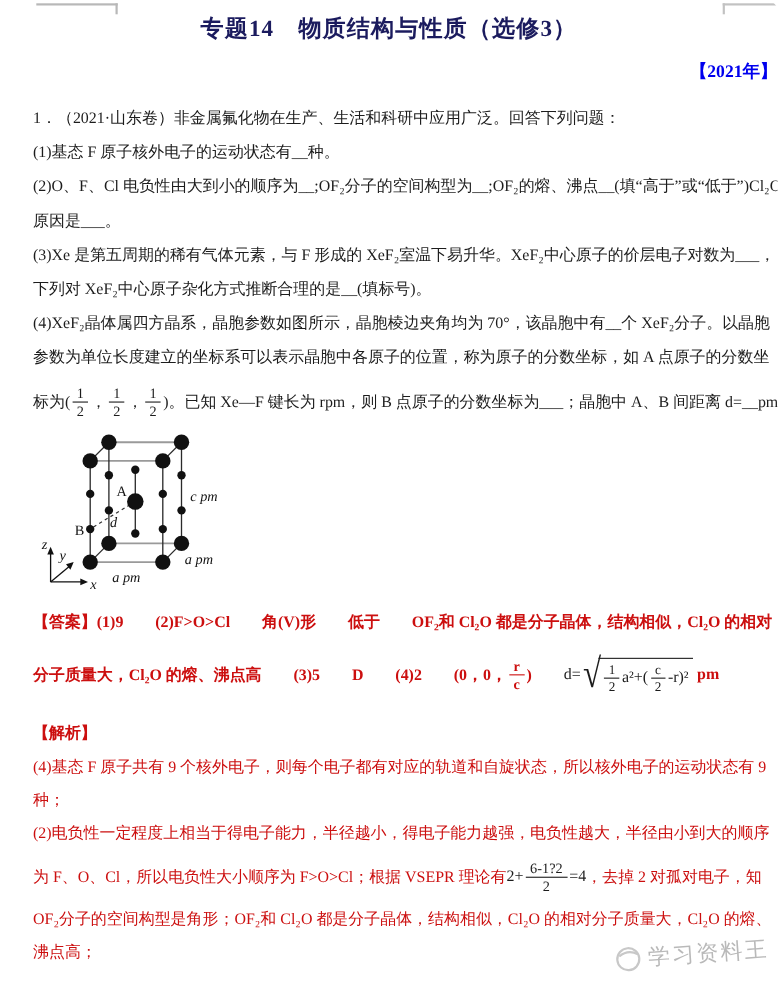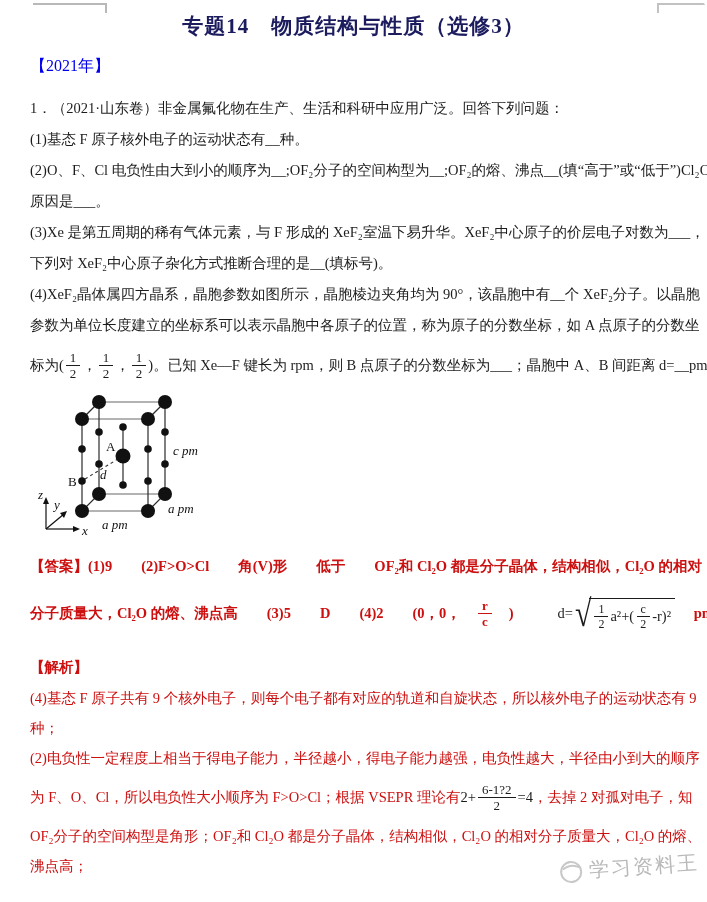--- a/index.html
+++ b/index.html
@@ -8,42 +8,42 @@
     font-family:"Liberation Serif","DejaVu Serif",serif;color:#1c1c1c;border-radius:11px;
   }
   .corner{position:absolute;top:3px;height:8px;}
   .corner-left{left:33px;width:72px;border-top:2px solid #b8b8b8;border-right:2px solid #b8b8b8;}
   .corner-right{right:0;width:48px;border-top:2px solid #c2c2c2;border-left:2px solid #c2c2c2;}
   .title{
     padding-top:12px;text-align:center;font-size:21px;line-height:28px;
     font-weight:bold;color:#1b1b5e;letter-spacing:1px;
   }
   .year{
-    margin:14px 0 0 30px;font-size:16px;line-height:24px;font-weight:normal;color:#0000ee;
+    margin:14px 0 0 30px;font-size:16px;line-height:24px;font-weight:bold;color:#0000ee;text-align:right;
   }
   .body-text{margin:15px 30px 0 30px;}
   .line{font-size:14.5px;line-height:31px;height:31px;white-space:pre;}
   .line-tall{display:flex;align-items:center;white-space:pre;font-size:14.5px;}
   .q4c{height:48px;}
   .red{color:#cc0f0f;}
   .bold{font-weight:bold;}
   .semibold{font-weight:600;}
   .black{color:#1c1c1c;}
   .wavy{text-decoration:underline wavy #d22;text-decoration-thickness:1px;text-underline-offset:3px;}
   .frac{display:inline-flex;flex-direction:column;align-items:center;vertical-align:middle;
         font-size:13px;line-height:15px;margin:0 2px;}
   .frac .fn{border-bottom:1px solid currentColor;padding:0 4px;}
   .frac .fd{padding:0 4px;}
   .sqrt{display:inline-flex;align-items:flex-start;margin-left:2px;}
   .sqrt-sign{font-size:30px;line-height:30px;transform:scaleY(1.25) translateY(2px);margin-right:-2px;}
   .sqrt-body{border-top:1.6px solid #1c1c1c;display:inline-flex;align-items:center;
              padding:3px 4px 0 3px;margin-top:2px;}
   .sqrt-body .frac{font-size:12px;line-height:14px;}
   .eq{display:inline-flex;align-items:center;}
-  .ans2{height:62px;gap:15px;}
+  .ans2{height:62px;}
   .a2f{height:48px;}
   .hdr2{margin-top:8px;}
   .a-line{line-height:30px;height:30px;}
   .diagram{height:162px;margin:0 0 0 30px;}
   .wm{
     position:absolute;right:8px;top:854px;display:flex;align-items:center;gap:5px;
     color:#b9b9b9;font-size:20px;letter-spacing:2px;transform:rotate(-4deg);
     font-family:"Liberation Sans","DejaVu Sans",sans-serif;
   }
 </style>
@@ -59,21 +59,21 @@
 
   <div class="year">【2021年】</div>
 
   <div class="body-text">
     <div class="line">1．（2021·山东卷）非金属氟化物在生产、生活和科研中应用广泛。回答下列问题：</div>
     <div class="line">(1)基态 F 原子核外电子的运动状态有__种。</div>
     <div class="line">(2)O、F、Cl 电负性由大到小的顺序为__;OF₂分子的空间构型为__;OF₂的熔、沸点__(填“高于”或“低于”)Cl₂O，</div>
     <div class="line">原因是___。</div>
     <div class="line">(3)Xe 是第五周期的稀有气体元素，与 F 形成的 XeF₂室温下易升华。XeF₂中心原子的价层电子对数为___，</div>
     <div class="line">下列对 XeF₂中心原子杂化方式推断合理的是__(填标号)。</div>
-    <div class="line">(4)XeF₂晶体属四方晶系，晶胞参数如图所示，晶胞棱边夹角均为 90°，该晶胞中有__个 XeF₂分子。以晶胞</div>
+    <div class="line">(4)XeF₂晶体属四方晶系，晶胞参数如图所示，晶胞棱边夹角均为 70°，该晶胞中有__个 XeF₂分子。以晶胞</div>
     <div class="line">参数为单位长度建立的坐标系可以表示晶胞中各原子的位置，称为原子的分数坐标，如 A 点原子的分数坐</div>
     <div class="line-tall q4c">
       <span>标为(</span><span class="frac"><span class="fn">1</span><span class="fd">2</span></span><span>，</span><span class="frac"><span class="fn">1</span><span class="fd">2</span></span><span>，</span><span class="frac"><span class="fn">1</span><span class="fd">2</span></span><span>)。已知 Xe—F 键长为 rpm，则 B 点原子的分数坐标为___；晶胞中 A、B 间距离 d=__pm。</span>
     </div>
   </div>
 
   <div class="diagram">
     <svg width="250" height="160" viewBox="0 0 250 160">
 
       <g stroke="#9a9a9a" stroke-width="1.7" fill="none">

